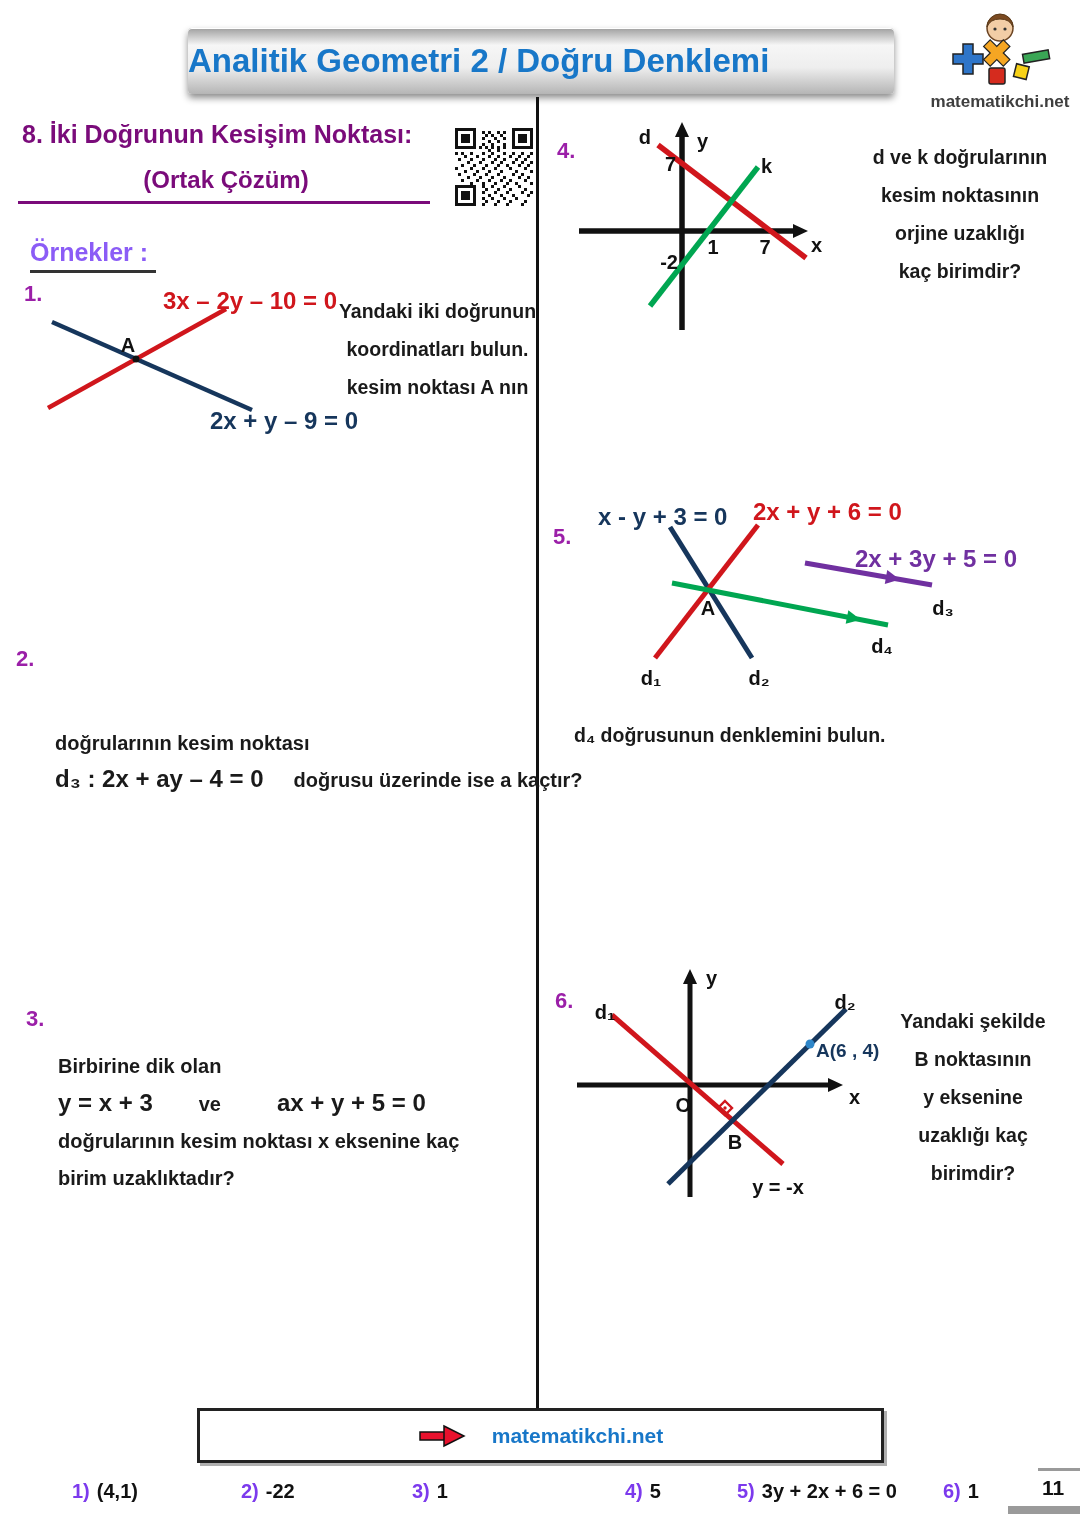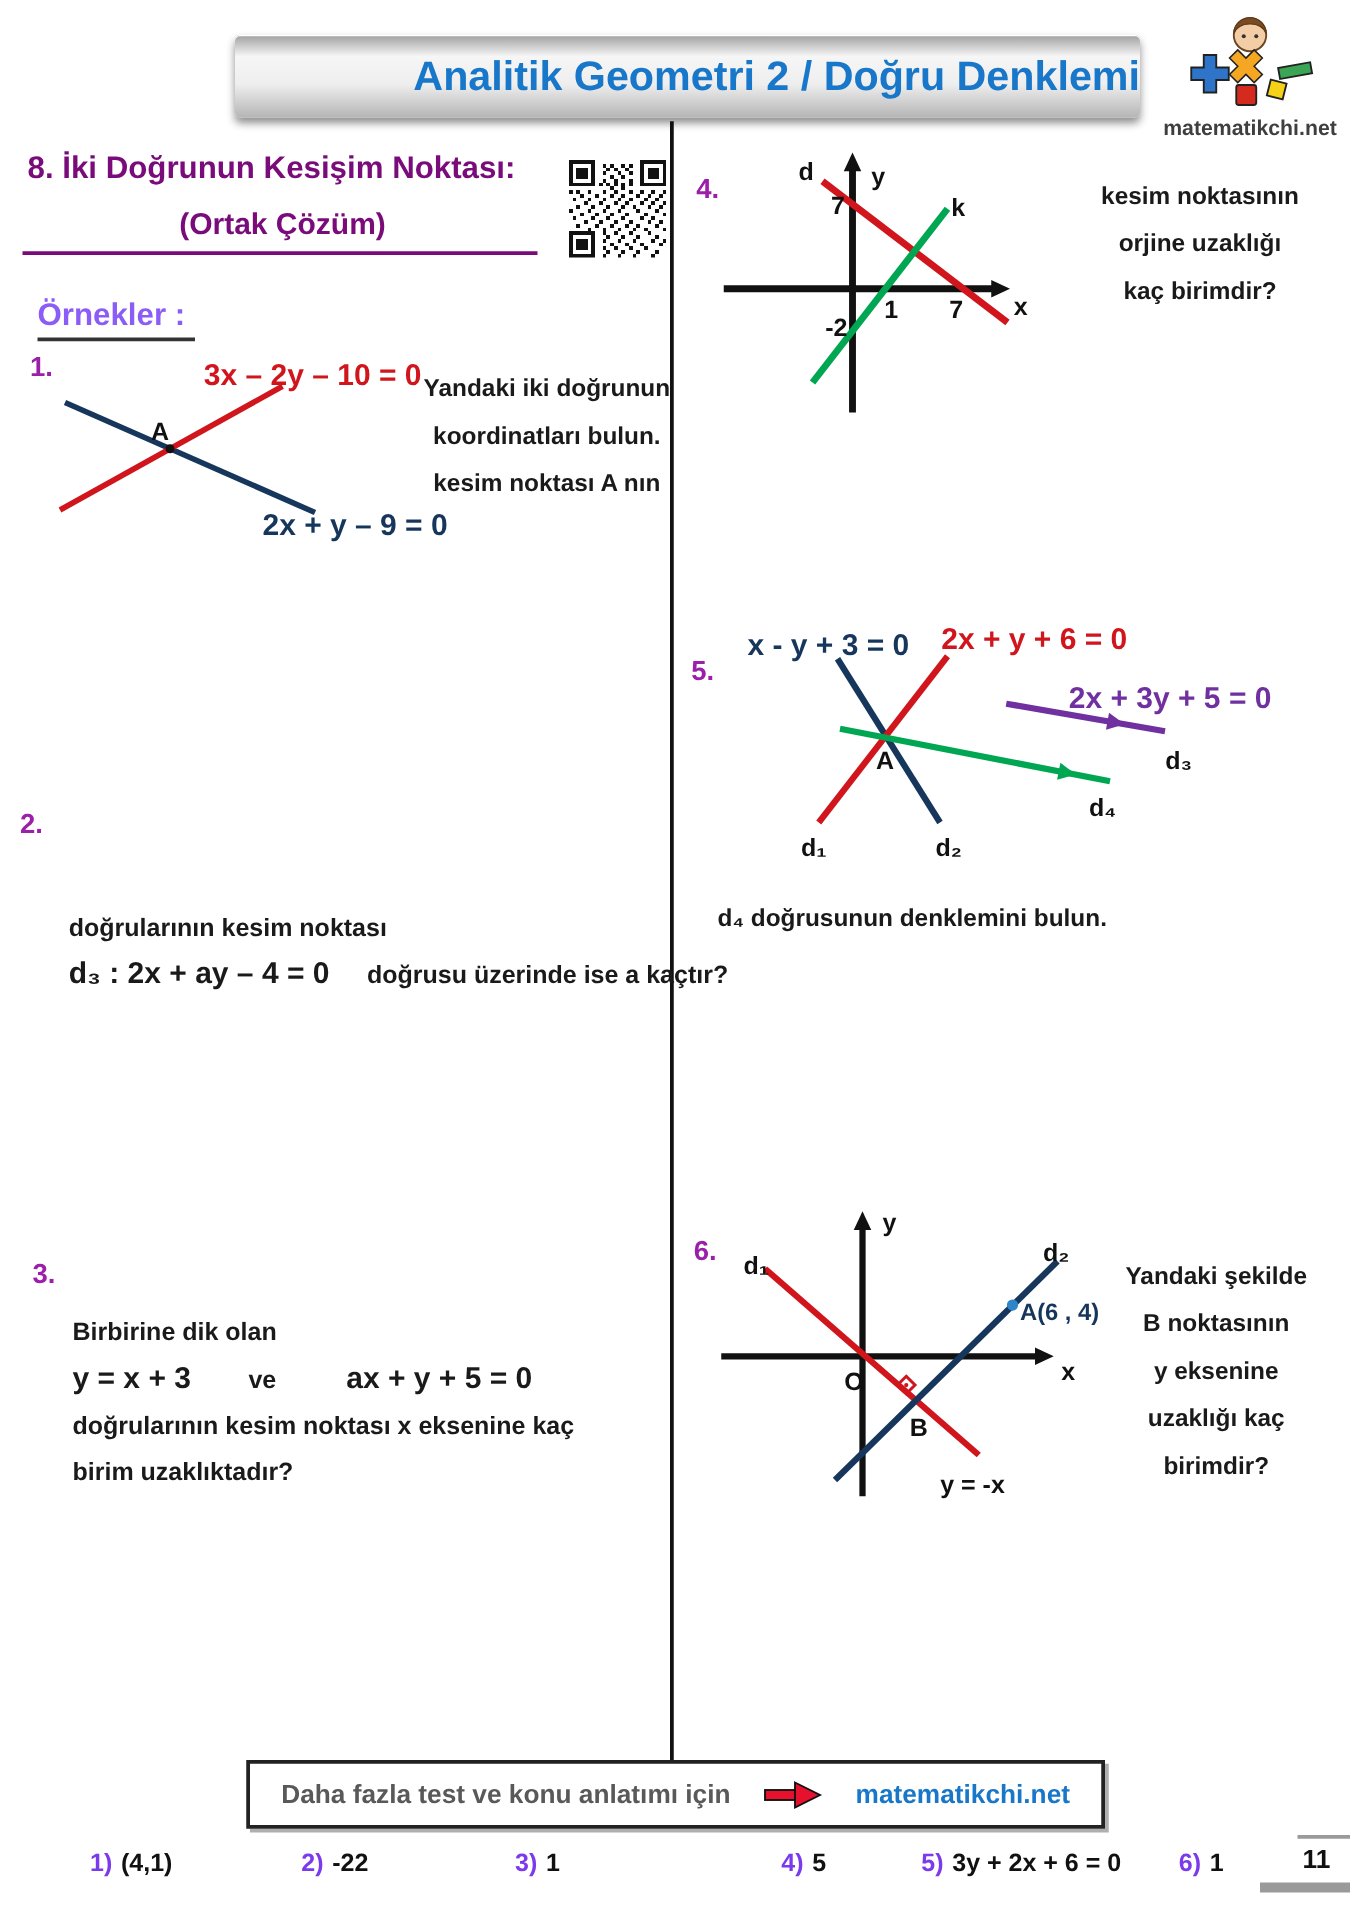--- a/index.html
+++ b/index.html
@@ -3,21 +3,21 @@
 <meta charset="utf-8">
 <style>
   html,body{margin:0;padding:0;background:#fff;}
   .page{position:relative;width:1080px;height:1527px;background:#ffffff;overflow:hidden;
         font-family:"Liberation Sans","DejaVu Sans",sans-serif;color:#1a1a1a;}
   .abs{position:absolute;}
   
   .banner{left:188px;top:28px;width:706px;height:66px;border-radius:4px;
           background:linear-gradient(180deg,#9f9f9f 0,#f6f6f6 26%,#eeeeee 60%,#b5b5b5 100%);
           box-shadow:0 4px 7px rgba(0,0,0,.45), inset 0 1px 0 #ffffff;
-          display:flex;align-items:center;justify-content:flex-end;padding-left:18px;}
+          display:flex;align-items:center;justify-content:flex-start;}
   .banner-title{font-size:33px;font-weight:700;color:#1877c8;white-space:nowrap;}
   .logo-box{left:925px;top:10px;width:150px;text-align:center;}
   .logo-site{font-size:17px;font-weight:700;color:#3f3f3f;margin-top:-4px;}
   
   .divider{left:536px;top:97px;width:3px;height:1311px;background:#111;}
   .sec-title{left:22px;top:120px;font-size:25px;font-weight:700;color:#7a0b7a;white-space:nowrap;}
   .sec-sub{left:22px;top:166px;width:408px;text-align:center;font-size:24px;font-weight:700;color:#7a0b7a;}
   .sec-underline{left:18px;top:201px;width:412px;height:3px;background:#7a0b7a;}
   .examples{left:30px;top:238px;font-size:25px;font-weight:700;color:#8b5cf6;
             border-bottom:3px solid #333;padding:0 8px 3px 0;}
@@ -141,20 +141,21 @@
     <text x="122" y="28">y</text>
     <text x="236" y="132">x</text>
     <text x="101" y="51" text-anchor="end">7</text>
     <text x="103" y="149" text-anchor="end">-2</text>
     <text x="138" y="134" text-anchor="middle">1</text>
     <text x="190" y="134" text-anchor="middle">7</text>
     <text x="76" y="24" text-anchor="end" class="f-red">d</text>
     <text x="186" y="53" class="f-green">k</text>
   </svg>
   <div class="abs cblock" style="left:840px;top:138px;width:240px">
+    <div>d ve k doğrularının</div>
     <div>kesim noktasının</div>
     <div>orjine uzaklığı</div>
     <div>kaç birimdir?</div>
   </div>
 
   <div class="abs pnum" style="left:553px;top:524px">5.</div>
   <div class="abs eq navy" style="left:598px;top:503px">x - y + 3 = 0</div>
   <div class="abs eq red" style="left:753px;top:498px">2x + y + 6 = 0</div>
   <div class="abs eq pur" style="left:855px;top:545px">2x + 3y + 5 = 0</div>
   <svg class="abs" style="left:545px;top:495px" width="535" height="200" viewBox="0 0 535 200">
@@ -194,21 +195,20 @@
   <div class="abs eq navy" style="left:816px;top:1040px;font-size:19px">A(6 , 4)</div>
   <div class="abs cblock" style="left:884px;top:1002px;width:178px">
     <div>Yandaki şekilde</div>
     <div>B noktasının</div>
     <div>y eksenine</div>
     <div>uzaklığı kaç</div>
     <div>birimdir?</div>
   </div>
 
   <div class="abs footer-box">
-    <span class="footer-pre">Daha fazla test ve konu anlatımı için</span>
     <svg width="48" height="24" viewBox="0 0 48 24">
       <g stroke="#111" stroke-width="1.5" fill="#e8112d">
         <rect x="2" y="8" width="25" height="8"></rect>
         <polygon points="26,2 46,12 26,22"></polygon>
       </g>
     </svg>
     <span class="footer-site">matematikchi.net</span>
   </div>
 
   <div class="answer" style="left:72px">

